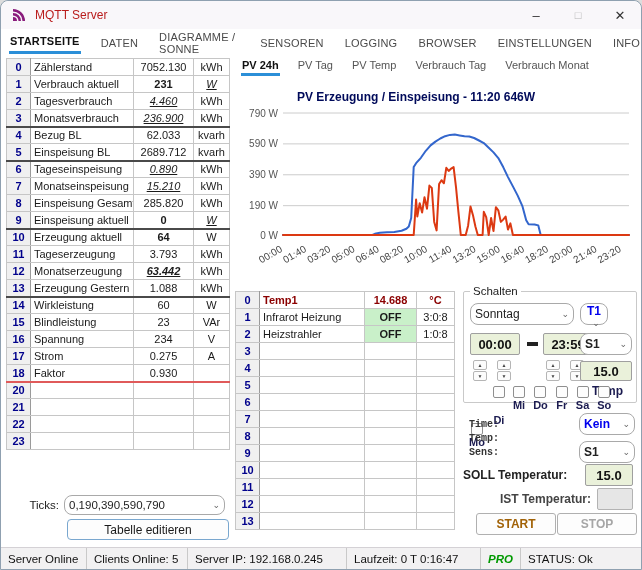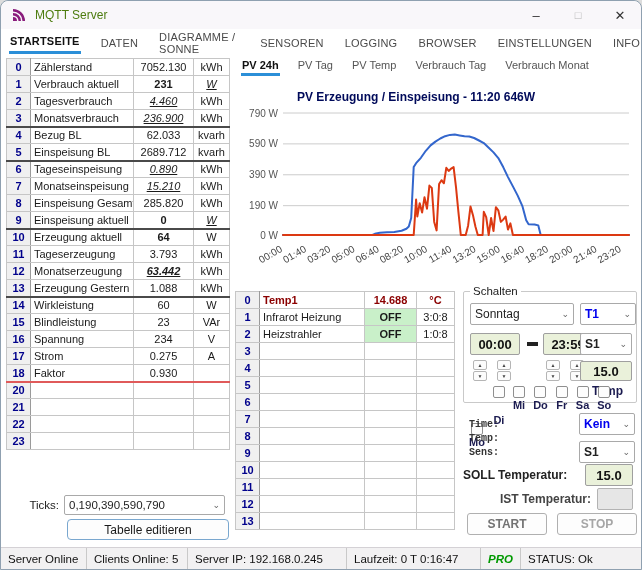--- a/index.html
+++ b/index.html
@@ -7,21 +7,21 @@
   body { font-family: "Liberation Sans", sans-serif; }
   #win {
     position: relative; width: 642px; height: 570px;
     background: #ffffff; border: 1px solid #8fa0b0; overflow: hidden;
     border-radius: 8px 8px 0 0;
   }
   
   .titlebar { position:absolute; left:0; top:0; width:100%; height:28px;
     background:#f9f7fa; display:flex; align-items:center; border-radius:8px 8px 0 0;}
   .titlebar .appicon { width:16px; height:16px; margin-left:10px; }
-  .titlebar .title { font-size:12px; color:#4d7c0f; margin-left:8px; }
+  .titlebar .title { font-size:12px; color:#b91c1c; margin-left:8px; }
   .winbtns { position:absolute; right:0; top:0; height:28px; display:flex; }
   .winbtn { width:42px; height:28px; display:flex; align-items:center; justify-content:center;
     font-size:13px; color:#333; }
   .winbtn.max { color:#b5b5b5; font-size:11px; }
   
   .menubar { position:absolute; left:0; top:28px; width:100%; height:26px;
     display:flex; align-items:center; gap:19px; padding-left:8px; background:#fff; }
   .menu-item { font-size:11px; color:#4a4a4a; letter-spacing:.2px; padding:5px 1px 4px; cursor:default; }
   .menu-item.active { color:#111; font-weight:bold; border-bottom:3px solid #2b8fd8; }
   
@@ -42,21 +42,21 @@
   .v-emph { font-style:italic; text-decoration:underline; }
   .v-blue-emph { color:#2233cc; font-weight:bold; font-style:italic; text-decoration:underline; }
   tr.temp-row td { color:#8b0000; font-weight:bold; }
   td.state-off { background:#c9f0c9; text-align:center; font-weight:bold; }
   #left-table { position:absolute; left:5px; top:57px; width:223px; }
   #device-table { position:absolute; left:234px; top:290px; width:219px; }
   
   .ticks-row { position:absolute; left:5px; top:494px; width:223px; display:flex; align-items:center; }
   .ticks-label { font-size:11.5px; color:#222; width:58px; text-align:right; padding-right:5px; }
   .combo { border:1px solid #a9a9a9; background:#fff; height:20px; display:flex; align-items:center;
-    font-size:11.5px; color:#222; padding:0 4px; border-radius:2px; justify-content:space-between; }
+    font-size:11.5px; color:#222; padding:0 4px; border-radius:8px; justify-content:space-between; }
   .combo .chev { color:#666; font-size:9px; margin-left:4px; }
   #ticks-combo { width:161px; }
   .edit-btn { position:absolute; left:66px; top:518px; width:162px; height:21px;
     background:#fdfdfd; border:1px solid #79a7cf; border-radius:4px; font-size:12px; color:#1a1a1a;
     display:flex; align-items:center; justify-content:center; }
   
   .pv-tabs { position:absolute; left:240px; top:55px; display:flex; gap:17px; }
   .pv-tab { font-size:11px; color:#555; padding:3px 1px 2px; }
   .pv-tab.active { color:#111; font-weight:bold; border-bottom:3px solid #2b8fd8; }
   
@@ -78,21 +78,21 @@
   .cb { width:12px; height:12px; border:1px solid #8f8f8f; background:#fdfdfd; border-radius:2px; }
   .daylab { font-size:11px; color:#1b1b50; font-weight:bold; }
   .temp-lab { font-size:12px; color:#1b1b50; font-weight:bold; }
   
   .mini-lab { font-family:"Liberation Mono", monospace; font-size:10px; font-weight:bold; color:#333; }
   .soll-lab { font-size:12px; font-weight:bold; color:#222; }
   .ist-lab  { font-size:12px; font-weight:bold; color:#444; }
   .ist-field { background:#e6e6e6; border:1px solid #b3b3b3; border-radius:2px; }
   .run-btn { background:#fdfdfd; border:1px solid #b0b0b0; border-radius:3px; font-size:12px;
     font-weight:bold; display:flex; align-items:center; justify-content:center; }
-  .run-btn.start { color:#737373; }
+  .run-btn.start { color:#a16207;margin-left:9px; }
   .run-btn.stop { color:#a6a6a6; }
   
   .statusbar { position:absolute; left:0; bottom:0; width:100%; height:22px; background:#f2f1f2;
     border-top:1px solid #d4d1d5; display:flex; align-items:stretch; font-size:11.5px; color:#111; }
   .status-item { display:flex; align-items:center; padding-left:7px; border-right:1px solid #c9c9c9; }
   .status-item.pro { color:#009900; font-weight:bold; font-style:italic; }
   .status-item:last-child { border-right:none; flex:1; }
 </style>
 </head>
 <body>
@@ -415,21 +415,21 @@
         </tr>
       </tbody>
   </table>
 
   <fieldset class="schalten">
     <legend>Schalten</legend>
     <div class="combo sm abs" style="left:6px; top:6px; width:104px;">
       <span>Sonntag</span>
       <span class="chev">⌄</span>
     </div>
-    <div class="combo sm abs" style="left:116px; top:6px; width:56px;">
+    <div class="combo sm abs" style="left:116px; top:6px; width:28px;flex-direction:column;">
       <span class="blue">T1</span>
       <span class="chev">⌄</span>
     </div>
     <div class="field abs" style="left:6px; top:36px; width:50px; height:22px;">00:00</div>
     <div class="dash abs" style="left:63px; top:45px;"></div>
     <div class="field abs" style="left:79px; top:36px; width:50px; height:22px;">23:59</div>
     <div class="combo sm abs" style="left:116px; top:36px; width:52px;">
       <span class="b">S1</span>
       <span class="chev">⌄</span>
     </div>

